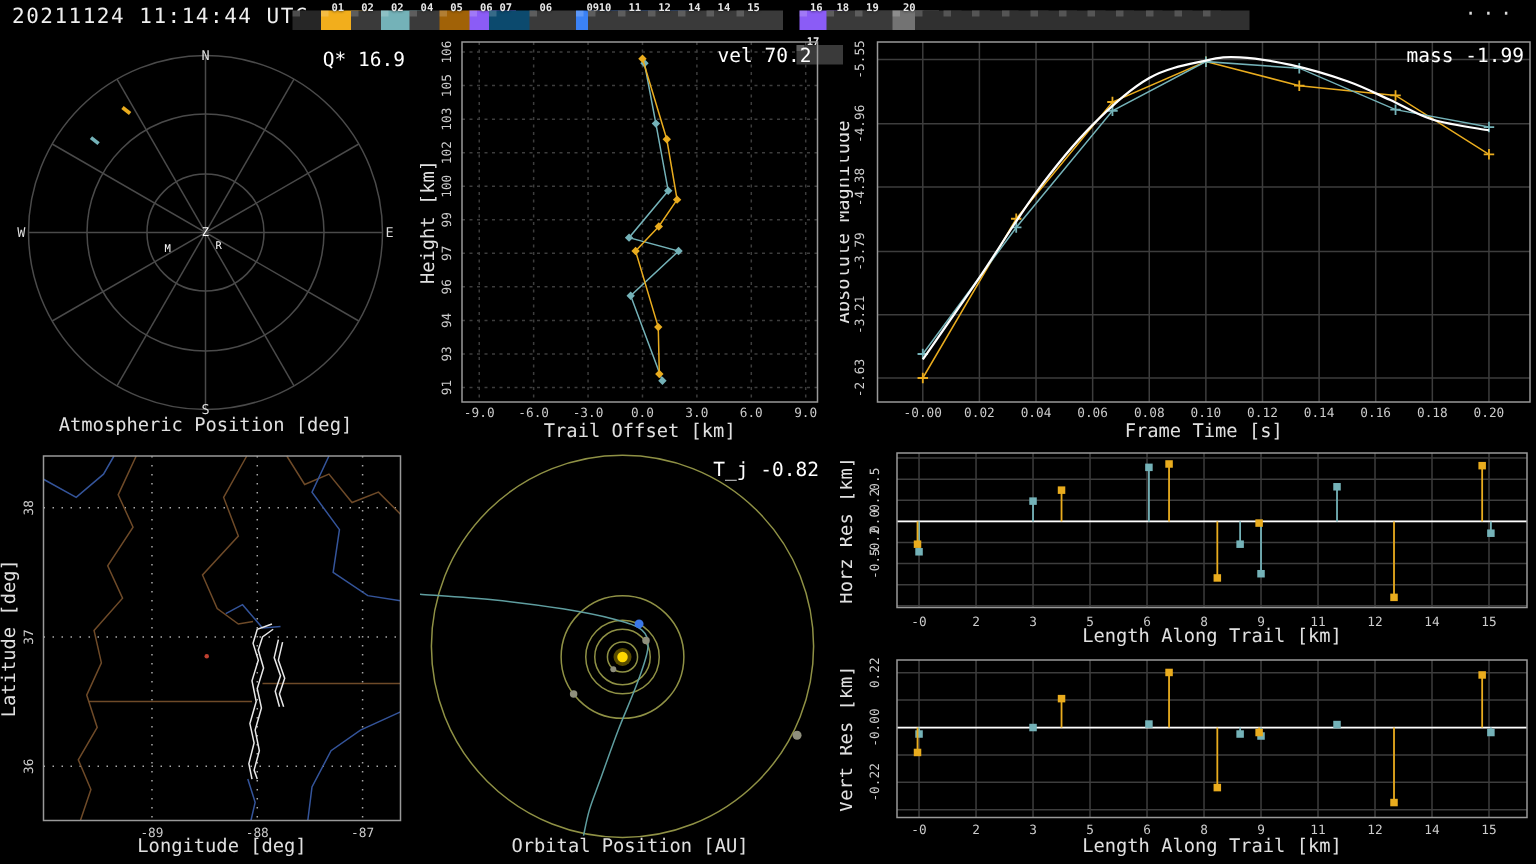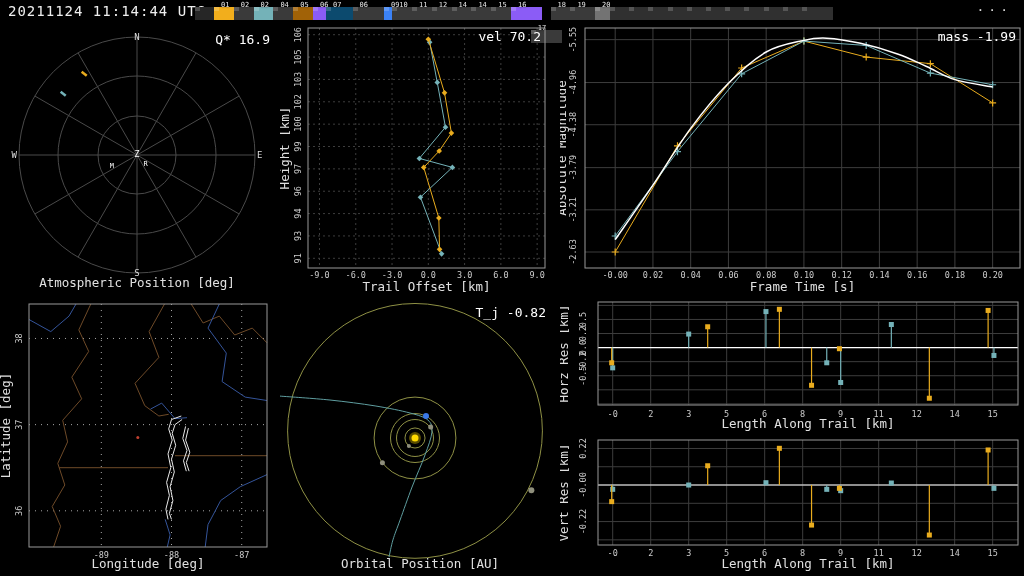--- a/index.html
+++ b/index.html
@@ -1,20 +1,20 @@
 <!DOCTYPE html>
 <html><head>
 <meta charset="utf-8">
 <style>
   html,body{margin:0;padding:0;background:#000;}
   #screen{position:relative;width:1024px;height:576px;background:#000;overflow:hidden;
           font-family:"DejaVu Sans Mono",monospace;color:#e0e0e0;}
   #statusbar{position:absolute;left:0;top:0;width:1024px;height:25px;}
   #clock{position:absolute;left:8px;top:3px;font-size:14px;letter-spacing:1px;color:#efefef;}
-  .tab{position:absolute;top:7px;width:31px;height:13px;}
+  .tab{position:absolute;top:7px;width:31px;height:13px;font-weight:bold;}
   .tab .notch{position:absolute;left:0;top:0;width:5px;height:4px;background:rgba(255,255,255,0.18);}
   .tab .num{position:absolute;left:7px;top:-6px;font-size:7px;color:#e8e8e8;text-shadow:0 0 2px #000;}
   #overflow{position:absolute;right:12px;top:2px;font-size:13px;letter-spacing:4px;color:#dcdcdc;cursor:default;}
   .panel{position:absolute;}
   svg{display:block;}
   svg text{font-family:"DejaVu Sans Mono",monospace;}
 </style>
 </head>
 <body>
 
@@ -78,21 +78,21 @@
           <span class="num">14</span>
         </div>
         <div class="tab" style="left: 471.4px; background: rgb(58, 58, 58);">
           <div class="notch"></div>
           <span class="num">14</span>
         </div>
         <div class="tab" style="left: 491.2px; background: rgb(58, 58, 58);">
           <div class="notch"></div>
           <span class="num">15</span>
         </div>
-        <div class="tab" style="left: 511px; background: #8b5cf6;">
+        <div class="tab" style="left: 533px; background: #8b5cf6;">
           <div class="notch"></div>
           <span class="num">16</span>
         </div>
         <div class="tab" style="left: 530.8px; background: rgb(58, 58, 58); margin-top: 23px;">
           <div class="notch"></div>
           <span class="num">17</span>
         </div>
         <div class="tab" style="left: 550.6px; background: rgb(58, 58, 58); padding-left: 34px;">
           <div class="notch"></div>
           <span class="num">18</span>

